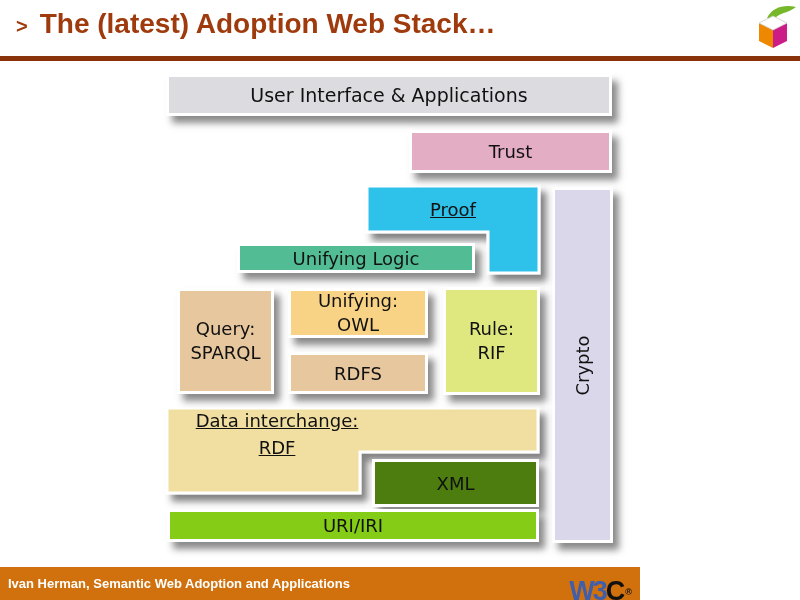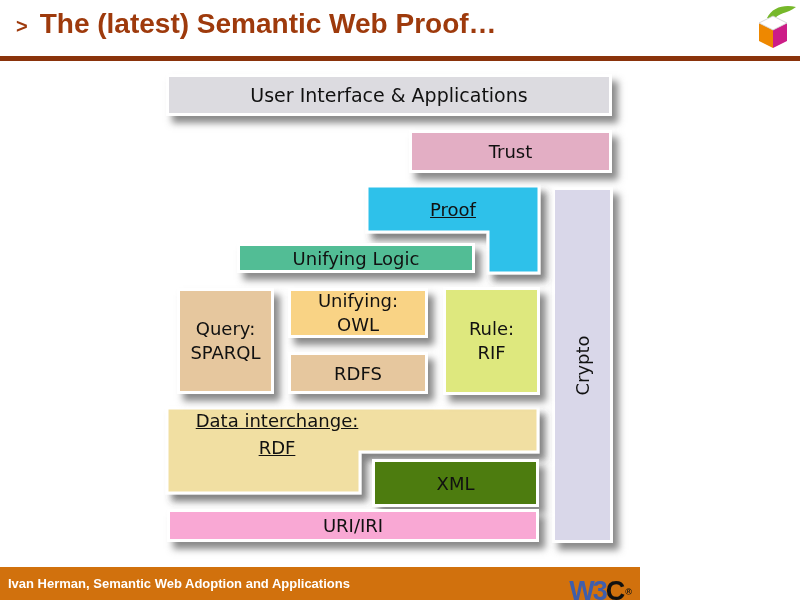--- a/index.html
+++ b/index.html
@@ -54,21 +54,21 @@
   #w3c-logo .c  { color:#111111; }
   #w3c-logo sup { font-size:9px; letter-spacing:0; color:#111111; margin-left:2px; }
 </style>
 </head>
 <body>
 
 <div id="stage">
 
   <div id="title-row">
     <span id="title-bullet">&gt;</span>
-    <span id="page-title">The (latest) Semantic Web Proof…</span>
+    <span id="page-title">The (latest) Adoption Web Stack…</span>
   </div>
   <div id="title-rule"></div>
 
   <svg id="cube-logo" width="48" height="46" viewBox="0 0 48 46">
     <path d="M18,14 C23,3 36,0 47,3 C38,10 29,8 24,17 Z" fill="#76b82a"></path>
     <path d="M10,19 L24,26 L24,44 L10,37 Z" fill="#ee8800"></path>
     <path d="M24,26 L38,19 L38,37 L24,44 Z" fill="#cc1d87"></path>
     <path d="M24,12 L38,19 L24,26 L10,19 Z" fill="#ffffff" stroke="#cccccc" stroke-width="0.8"></path>
   </svg>
 
@@ -120,21 +120,21 @@
     <div class="lines">
       <div>Rule:</div>
       <div>RIF</div>
     </div>
   </div>
 
   <div class="box" style="left: 372px; top: 459px; width: 167px; height: 48px; background: #4d7c0f;">
     <span>XML</span>
   </div>
 
-  <div class="box" style="left: 167px; top: 509px; width: 372px; height: 33px; background: #f9a8d4;">
+  <div class="box" style="left: 167px; top: 509px; width: 372px; height: 33px; background: #84cc16;">
     <span>URI/IRI</span>
   </div>
 
   <div class="shape-label" style="left:367px; top:186px; width:172px; height:46px;">
     <span>Proof</span>
   </div>
 
   <div class="shape-label" style="left:170px; top:404px; width:196px; height:60px;margin-left:9px;">
     <div class="lines" style="line-height:27px;">
       <div style="line-height:27px;">Data interchange:</div>

